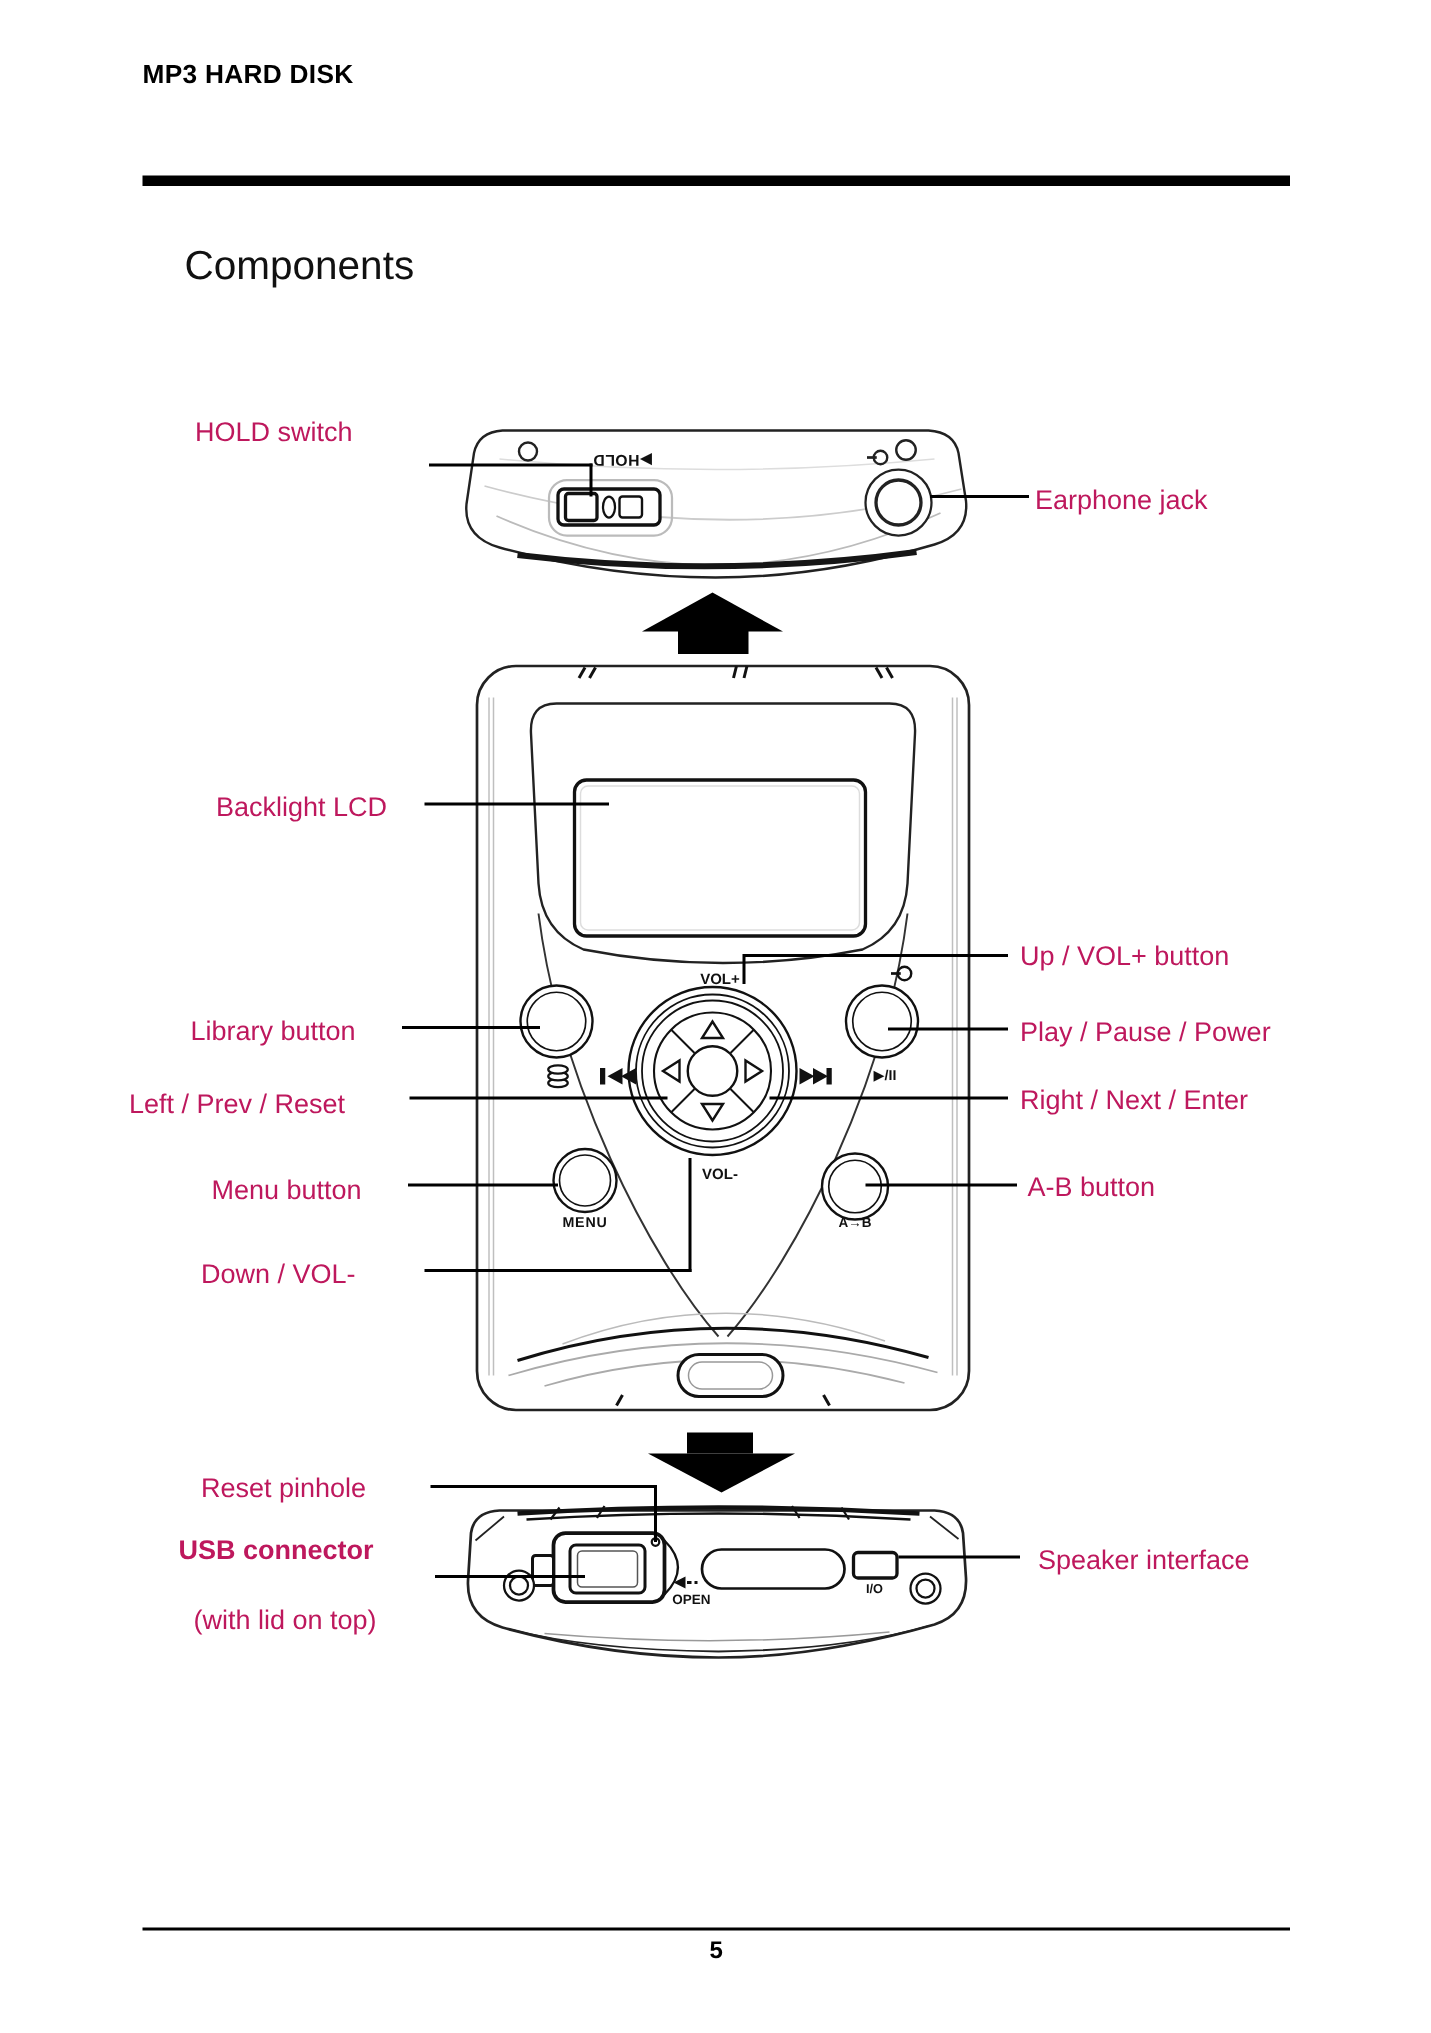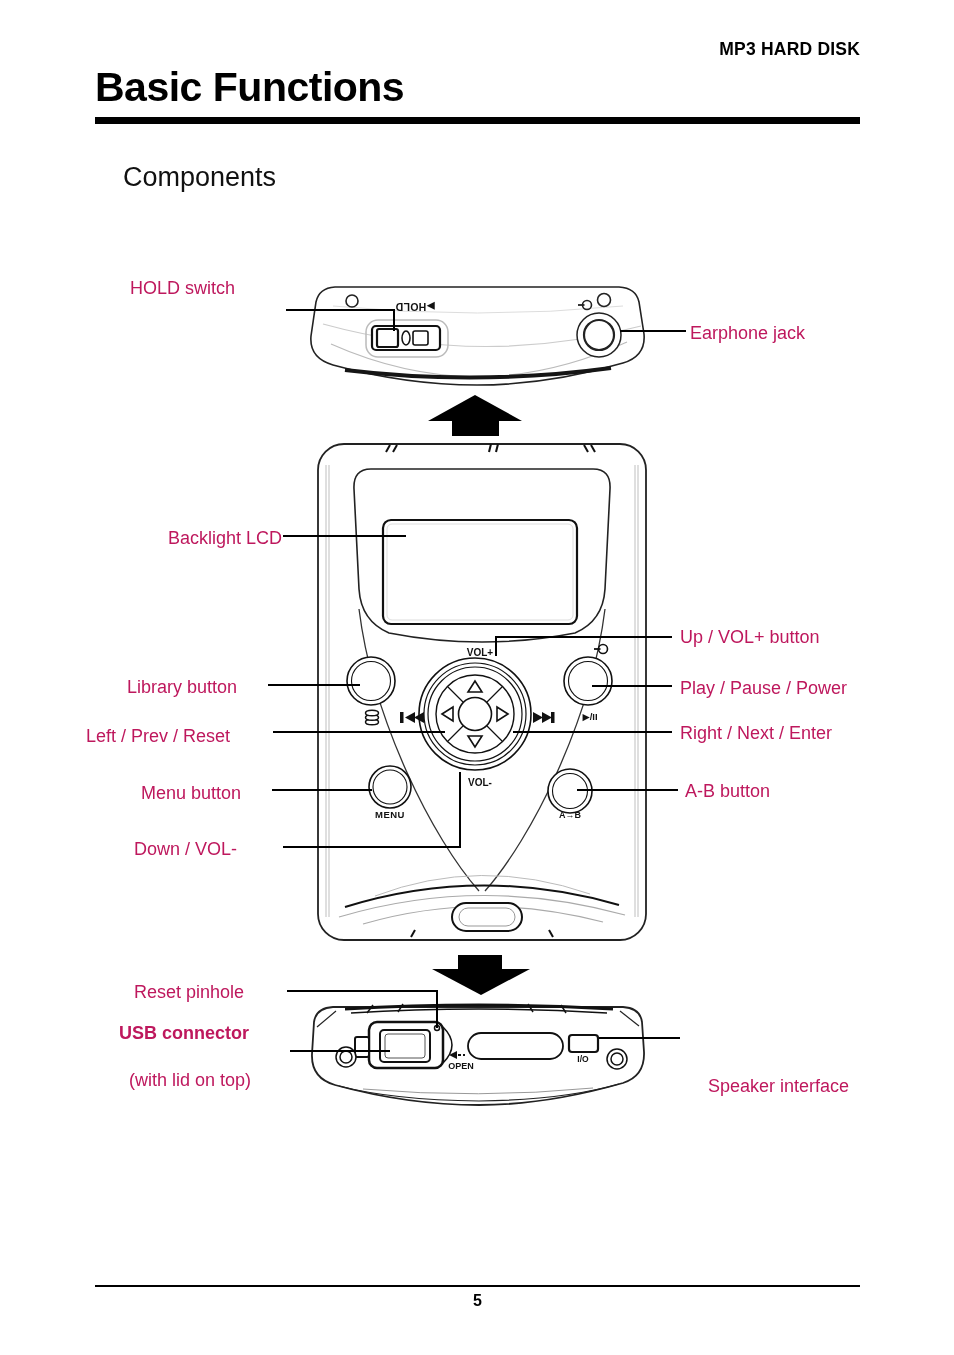--- a/index.html
+++ b/index.html
@@ -2,21 +2,21 @@
 <html><head>
 <meta charset="utf-8">
 <style>
   html,body{margin:0;padding:0;background:#fff;}
   .page{
     position:relative;width:954px;height:1355px;background:#ffffff;
     font-family:"Liberation Sans","DejaVu Sans",sans-serif;color:#000;
     overflow:hidden;
   }
   .abs{position:absolute;}
-  .header-right{left:95px;top:39px;width:765px;text-align:right;
+  .header-right{left:95px;top:39px;width:765px;text-align:left;
     font-size:17.5px;font-weight:700;letter-spacing:.2px;}
   .doc-title{left:95px;top:64px;font-size:41px;font-weight:700;letter-spacing:-.5px;}
   .rule{left:95px;top:117px;width:765px;height:7px;background:#000;}
   .section-title{left:95px;top:162px;font-size:27px;font-weight:400;color:#111;margin-left:28px;}
   .footer-rule{left:95px;top:1285px;width:765px;height:2px;background:#000;}
   .page-num{left:95px;top:1292px;width:765px;text-align:center;
     font-size:16px;font-weight:700;}
   .callout{position:absolute;font-size:18px;line-height:1.25;white-space:nowrap;color:#be185d;}
   .lead{position:absolute;background:#000;}
   .lead.h{height:2px;}
@@ -30,21 +30,20 @@
   .arrow .shaft-down{width:44px;height:14px;background:#000;margin-left:26px;}
   .arrow .head-down{width:0;height:0;border-left:49px solid transparent;
     border-right:49px solid transparent;border-top:26px solid #000;}
 </style>
 </head>
 <body>
 
 <div class="page">
 
   <div class="abs header-right">MP3 HARD DISK</div>
-  <div class="abs doc-title">Basic Functions</div>
   <div class="abs rule"></div>
   <div class="abs section-title">Components</div>
 
   <svg style="left:303px;top:282px;" width="348" height="106" viewBox="0 0 348 106">
     <g fill="none" stroke="#222" stroke-width="1.6">
       <path fill="#fff" d="M32,5 L316,5 Q333,6 336,20 L341,52 Q343,74 320,81 Q245,103 174,103 Q103,103 30,83 Q6,76 8,54 L13,20 Q16,6 32,5 Z"></path>
       <path d="M28,62 Q100,94 174,95 Q250,94 324,60" stroke="#bbb" stroke-width="1.2"></path>
       <path d="M20,42 Q180,86 338,44" stroke="#ccc" stroke-width="1.2"></path>
       <path d="M30,24 Q174,38 320,24" stroke="#ddd" stroke-width="1"></path>
       <path d="M42,88 Q174,104 308,86" stroke="#151515" stroke-width="4"></path>
@@ -246,29 +245,29 @@
   <div class="lead h" style="left:592px;top:685px;width:80px;"></div>
   <div class="lead h" style="left:513px;top:731px;width:159px;"></div>
   <div class="lead h" style="left:577px;top:789px;width:101px;"></div>
   <div class="lead h" style="left:287px;top:990px;width:151px;"></div>
   <div class="lead v" style="left:436px;top:990px;height:38px;"></div>
   <div class="lead h" style="left:290px;top:1050px;width:100px;"></div>
   <div class="lead h" style="left:599px;top:1037px;width:81px;"></div>
 
   <div class="callout" style="left:130px;top:277px;">HOLD switch</div>
   <div class="callout" style="left:690px;top:322px;">Earphone jack</div>
-  <div class="callout" style="left:168px;top:527px;">Backlight LCD</div>
+  <div class="callout" style="left:144px;top:527px;">Backlight LCD</div>
   <div class="callout" style="left:127px;top:676px;">Library button</div>
   <div class="callout" style="left:86px;top:725px;">Left / Prev / Reset</div>
   <div class="callout" style="left:141px;top:782px;">Menu button</div>
   <div class="callout" style="left:134px;top:838px;text-align:center;">Down / VOL-</div>
   <div class="callout" style="left:680px;top:626px;">Up / VOL+ button</div>
   <div class="callout" style="left:680px;top:677px;">Play / Pause / Power</div>
   <div class="callout" style="left:680px;top:722px;">Right / Next / Enter</div>
   <div class="callout" style="left:685px;top:780px;">A-B button</div>
   <div class="callout" style="left:134px;top:981px;">Reset pinhole</div>
   <div class="callout" style="left:119px;top:1022px;font-weight:bold;">USB connector</div>
   <div class="callout" style="left:117px;top:1069px;margin-left:12px;">(with lid on top)</div>
-  <div class="callout" style="left:708px;top:1029px;margin-top:46px;">Speaker interface</div>
+  <div class="callout" style="left:692px;top:1029px;">Speaker interface</div>
 
   <div class="abs footer-rule"></div>
   <div class="abs page-num">5</div>
 </div>
 
 </body></html>

